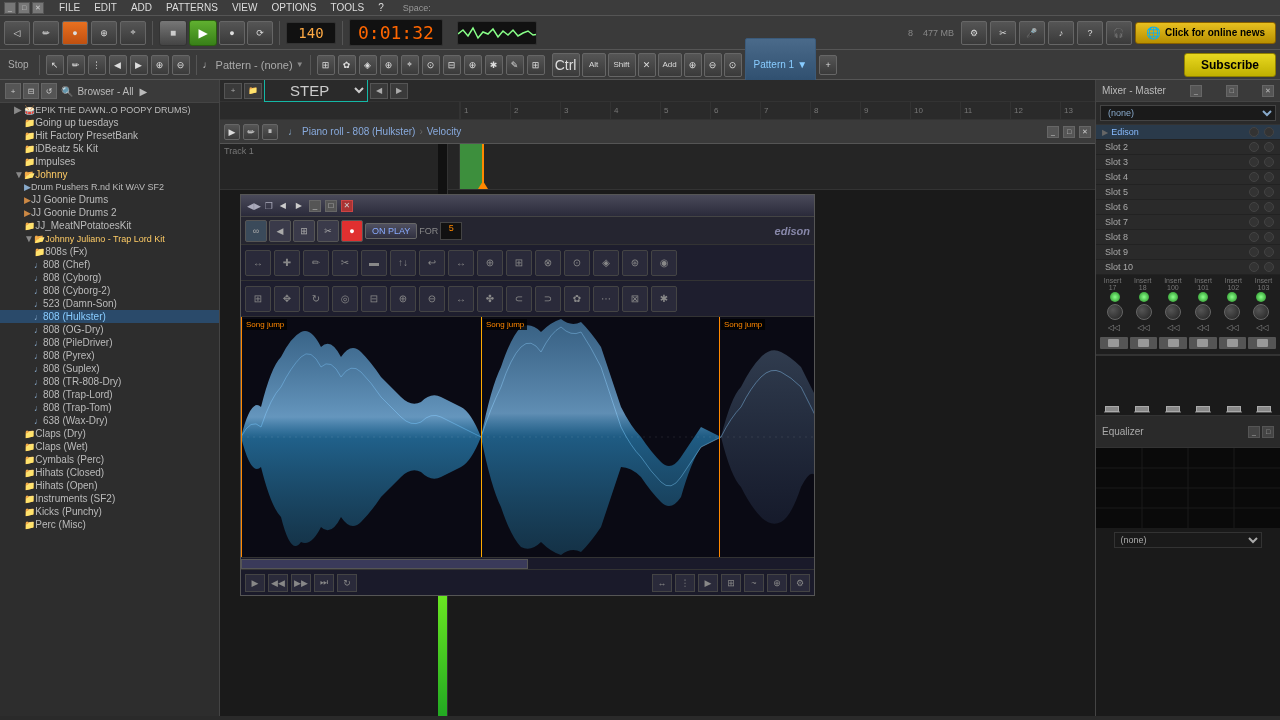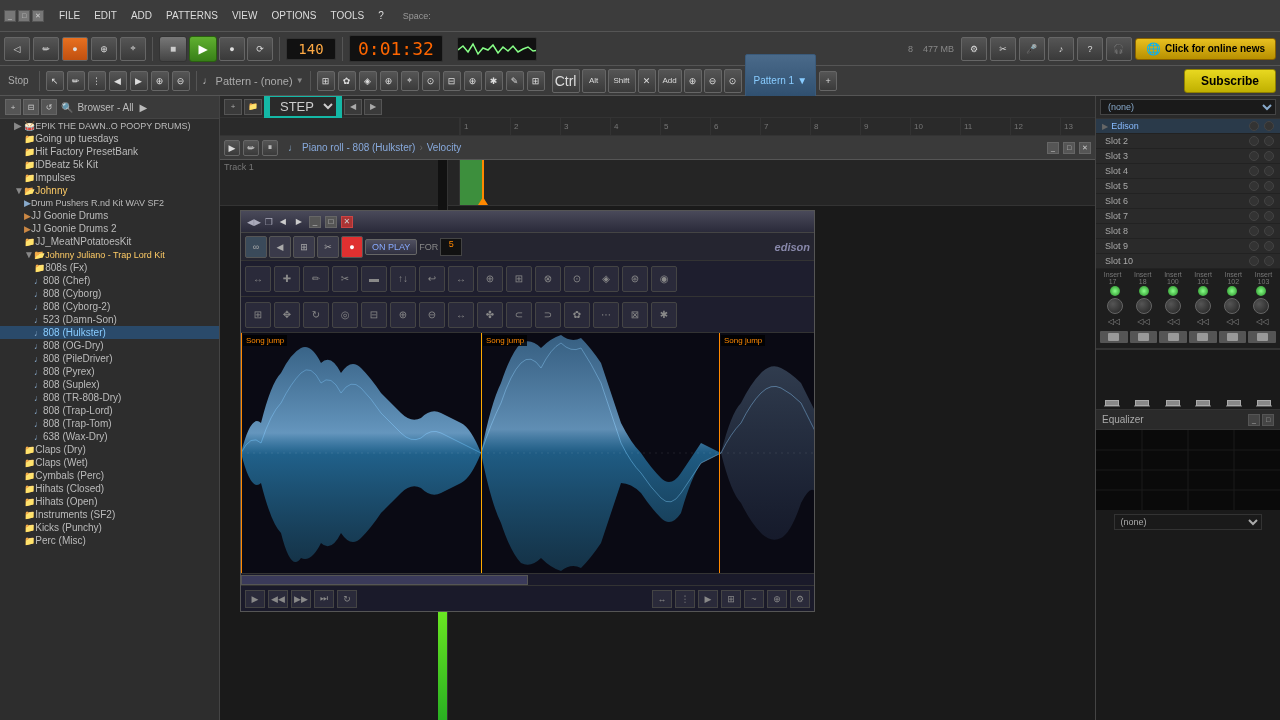--- a/index.html
+++ b/index.html
@@ -12,21 +12,21 @@
       font-size: 11px;
       color: #ccc;
       user-select: none;
     }
 
     
     .menu-bar {
       display: flex;
       align-items: center;
       background: #3c3c3c;
-      height: 32px;
+      height: 16px;
       padding: 0 4px;
       border-bottom: 1px solid #555;
       gap: 8px;
     }
     .menu-bar .win-controls {
       display: flex; gap: 2px; margin-right: 4px;
     }
     .win-btn {
       width: 12px; height: 12px;
       background: #777; border: 1px solid #555;
@@ -487,21 +487,21 @@
 
     .equalizer-section {
       flex: 1;
       background: #1a1a1a;
       border-top: 1px solid #333;
     }
     .eq-header {
       display: flex;
       align-items: center;
       background: #2a2a2a;
-      height: 20px;
+      height: 32px;
       padding: 8px 6px;
       border-bottom: 1px solid #333;
       font-size: 10px;
       color: #aaa;
       gap: 4px;
     }
     .eq-display {
       height: 80px;
       background: #0d0d0d;
       position: relative;
@@ -531,22 +531,22 @@
       gap: 2px;
       border-bottom: 1px solid #333;
     }
     .seq-tool-btn {
       width: 18px; height: 16px;
       background: #3a3a3a; border: 1px solid #555;
       cursor: pointer; display: flex; align-items: center; justify-content: center;
       font-size: 8px; color: #aaa;
     }
     .seq-drop {
-      background: #2a2a2a; border: 6px solid #14b8a6;
-      color: #ccc; font-size: 13px; padding: 1px 6px;
+      background: #2a2a2a; border: 1px solid #14b8a6;
+      color: #ccc; font-size: 15px; padding: 1px 21px;
     }
     .beat-ruler-row {
       display: flex;
       height: 18px;
       background: #2a2a2a;
       border-bottom: 1px solid #333;
       overflow: hidden;
     }
     .beat-num-cell {
       width: 50px; flex-shrink: 0;
@@ -1306,20 +1306,26 @@
 
       <div style="position:absolute;left:218px;top:0;width:10px;bottom:0;background:#111;border-right:1px solid #333;z-index:5;">
         <div style="position:absolute;bottom:0;width:100%;height:60%;background:linear-gradient(0deg,#22aa22,#88ff22,#ff4400);"></div>
       </div>
 
     </div>
   </div>
 
   <div class="right-panel">
 
+    <div class="mixer-header">
+      <span>Mixer - Master</span>
+      <div class="mixer-win-btn">_</div>
+      <div class="mixer-win-btn">□</div>
+      <div class="mixer-win-btn">✕</div>
+    </div>
 
     <div style="padding:3px 4px;background:#2a2a2a;border-bottom:1px solid #333;">
       <select class="mixer-select">
         <option>(none)</option>
       </select>
     </div>
 
     <div class="mixer-slot active">
       <span class="mixer-arrow">▶</span>
       <span class="mixer-slot-label">Edison</span>

